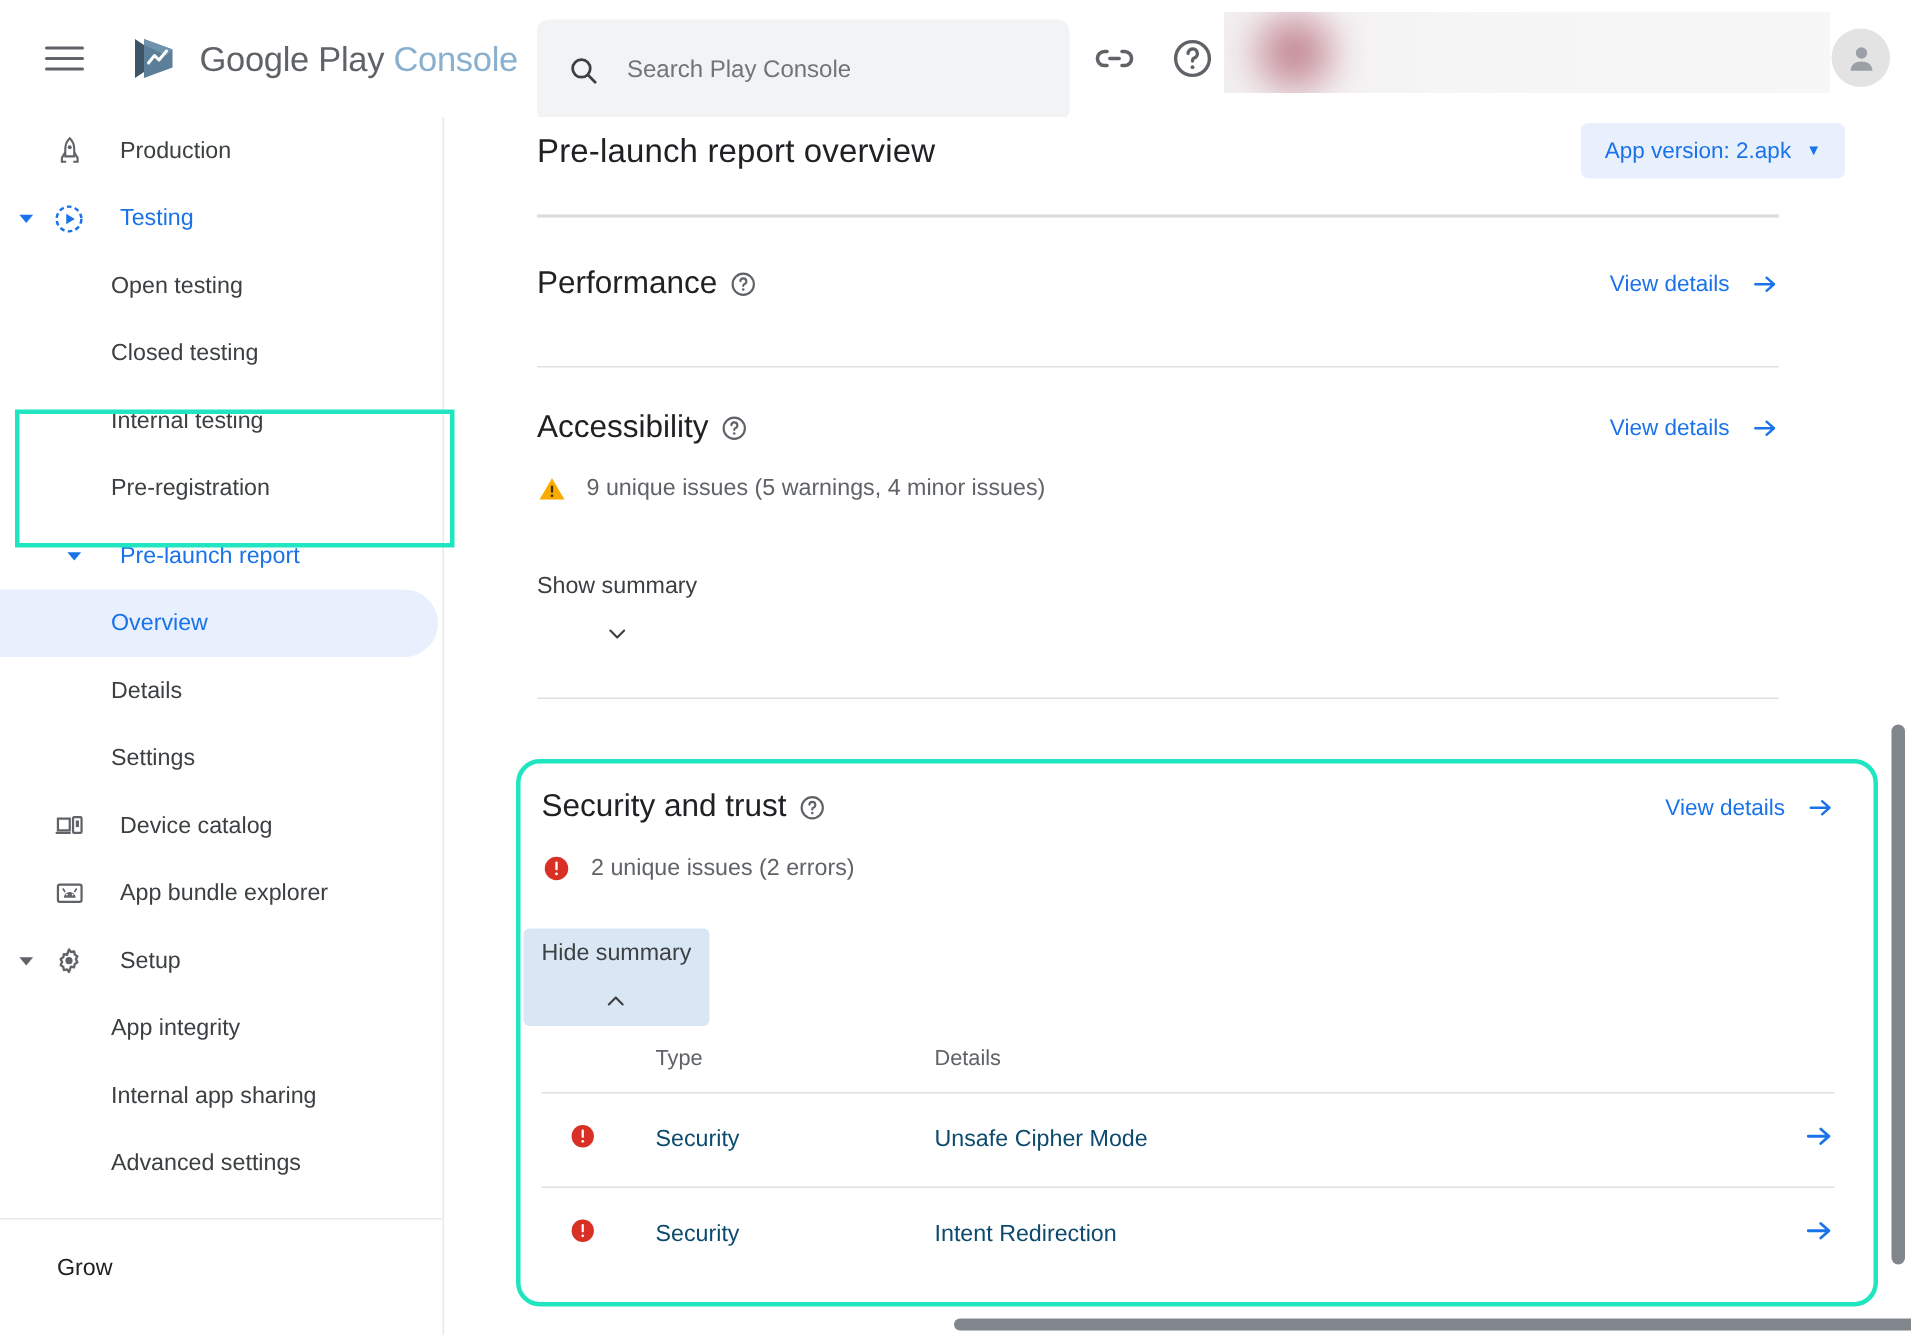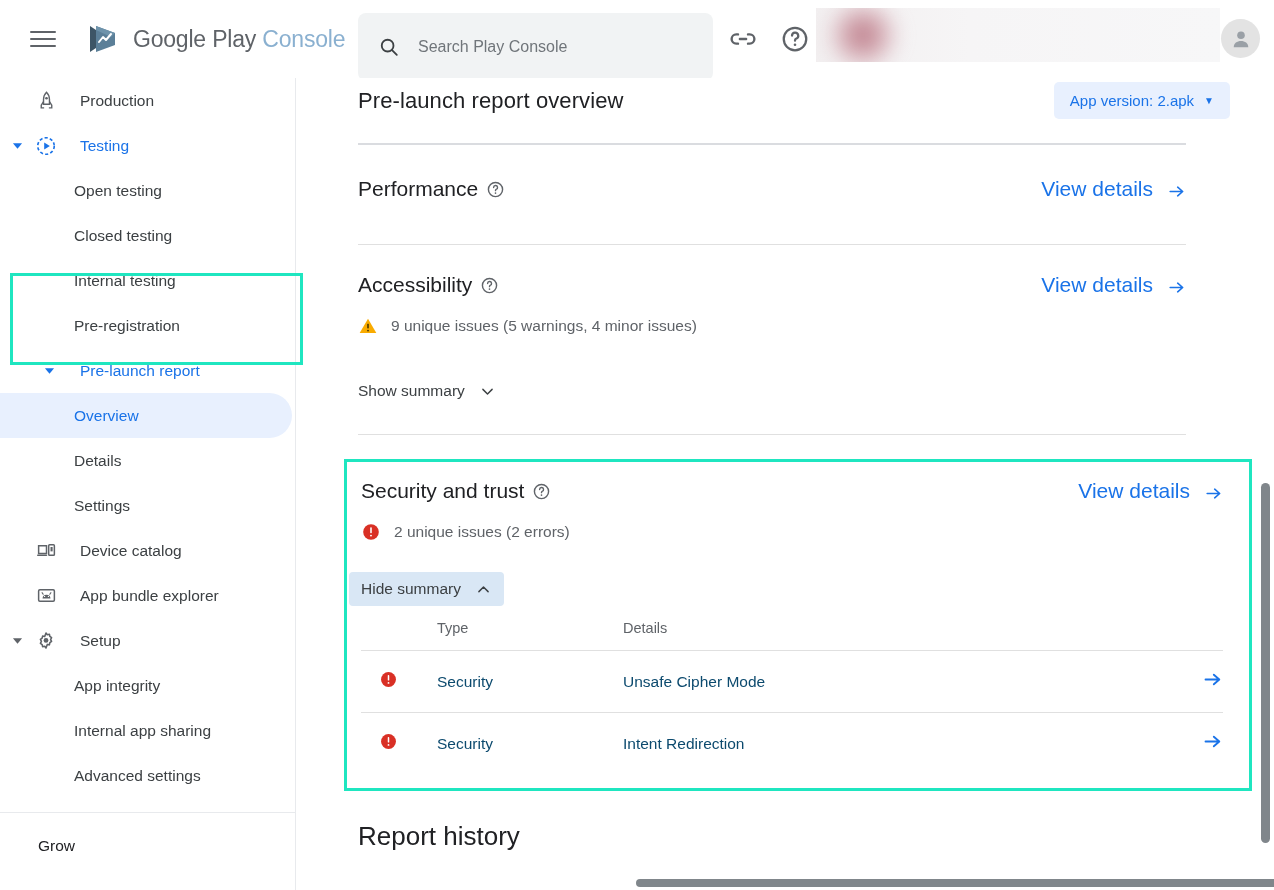--- a/index.html
+++ b/index.html
@@ -124,30 +124,30 @@
     background: #dadce0; width: calc(100% - 124px - 26px);
   }
 
   .section { padding: 5px 62px 0 62px; }
   .section-inner { padding: 0 26px 0 0; }
   .sec-head { display: flex; align-items: center; justify-content: space-between; }
   .sec-title-wrap { display: flex; align-items: center; gap: 9px; }
   .sec-title { font-size: 21px; color: #202124; font-weight: 400; }
   .help-icon { width: 17px; height: 17px; color: #5f6368; cursor: pointer; }
   .view-details {
-    display: flex; align-items: flex-end; gap: 14px;
-    color: #1a73e8; font-size: 21px; font-weight: 500; cursor: pointer; text-decoration: none;
+    display: flex; align-items: center; gap: 14px;
+    color: #1a73e8; font-size: 15px; font-weight: 500; cursor: pointer; text-decoration: none;
   }
   .status-row { display: flex; align-items: center; gap: 13px; margin-top: 19px; }
   .status-text { font-size: 15.5px; color: #5f6368; }
 
   .summary-toggle {
     display: inline-flex; align-items: center; gap: 14px;
     font-size: 15.5px; color: #3c4043; cursor: pointer;
-    padding: 8px 12px; border-radius: 4px; margin-left: -12px;
+    padding: 8px 12px; border-radius: 4px; margin-left: -12px; flex-direction: column;
   }
   .summary-toggle.highlight { background: #d9e7f5; }
   .sec-rule { height: 1px; background: #e0e0e0; margin: 0 62px; }
 
   
   .sec-highlight {
     margin: 0 22px 0 48px; border: 3px solid #1fe6c0; background: #fff;
     padding: 17px 26px 14px 14px;
   }
 
@@ -436,21 +436,21 @@
             <svg viewBox="0 0 24 24" width="17" height="17">
               <polyline points="5.5,9 12,15.5 18.5,9" fill="none" stroke="#3c4043" stroke-width="2" stroke-linecap="round" stroke-linejoin="round"></polyline>
             </svg>
           </div>
         </div>
       </div>
     </div>
 
     <div class="sec-rule" style="margin-top:26px;margin-right:88px;"></div>
 
-    <div class="sec-highlight" style="margin-top:24px;">
+    <div class="sec-highlight" style="margin-top:40px;border-radius:16px;">
       <div class="sec-head">
         <div class="sec-title-wrap">
           <span class="sec-title">Security and trust</span>
           <svg class="help-icon" viewBox="0 0 24 24">
             <circle cx="12" cy="12" r="10" fill="none" stroke="#5f6368" stroke-width="2"></circle>
             <path d="M9.3 9.1a2.8 2.8 0 1 1 3.6 2.8c-.7.3-.9.9-.9 1.7" fill="none" stroke="#5f6368" stroke-width="2" stroke-linecap="round"></path>
             <circle cx="12" cy="17" r="1.2" fill="#5f6368"></circle>
           </svg>
         </div>
         <a class="view-details">

